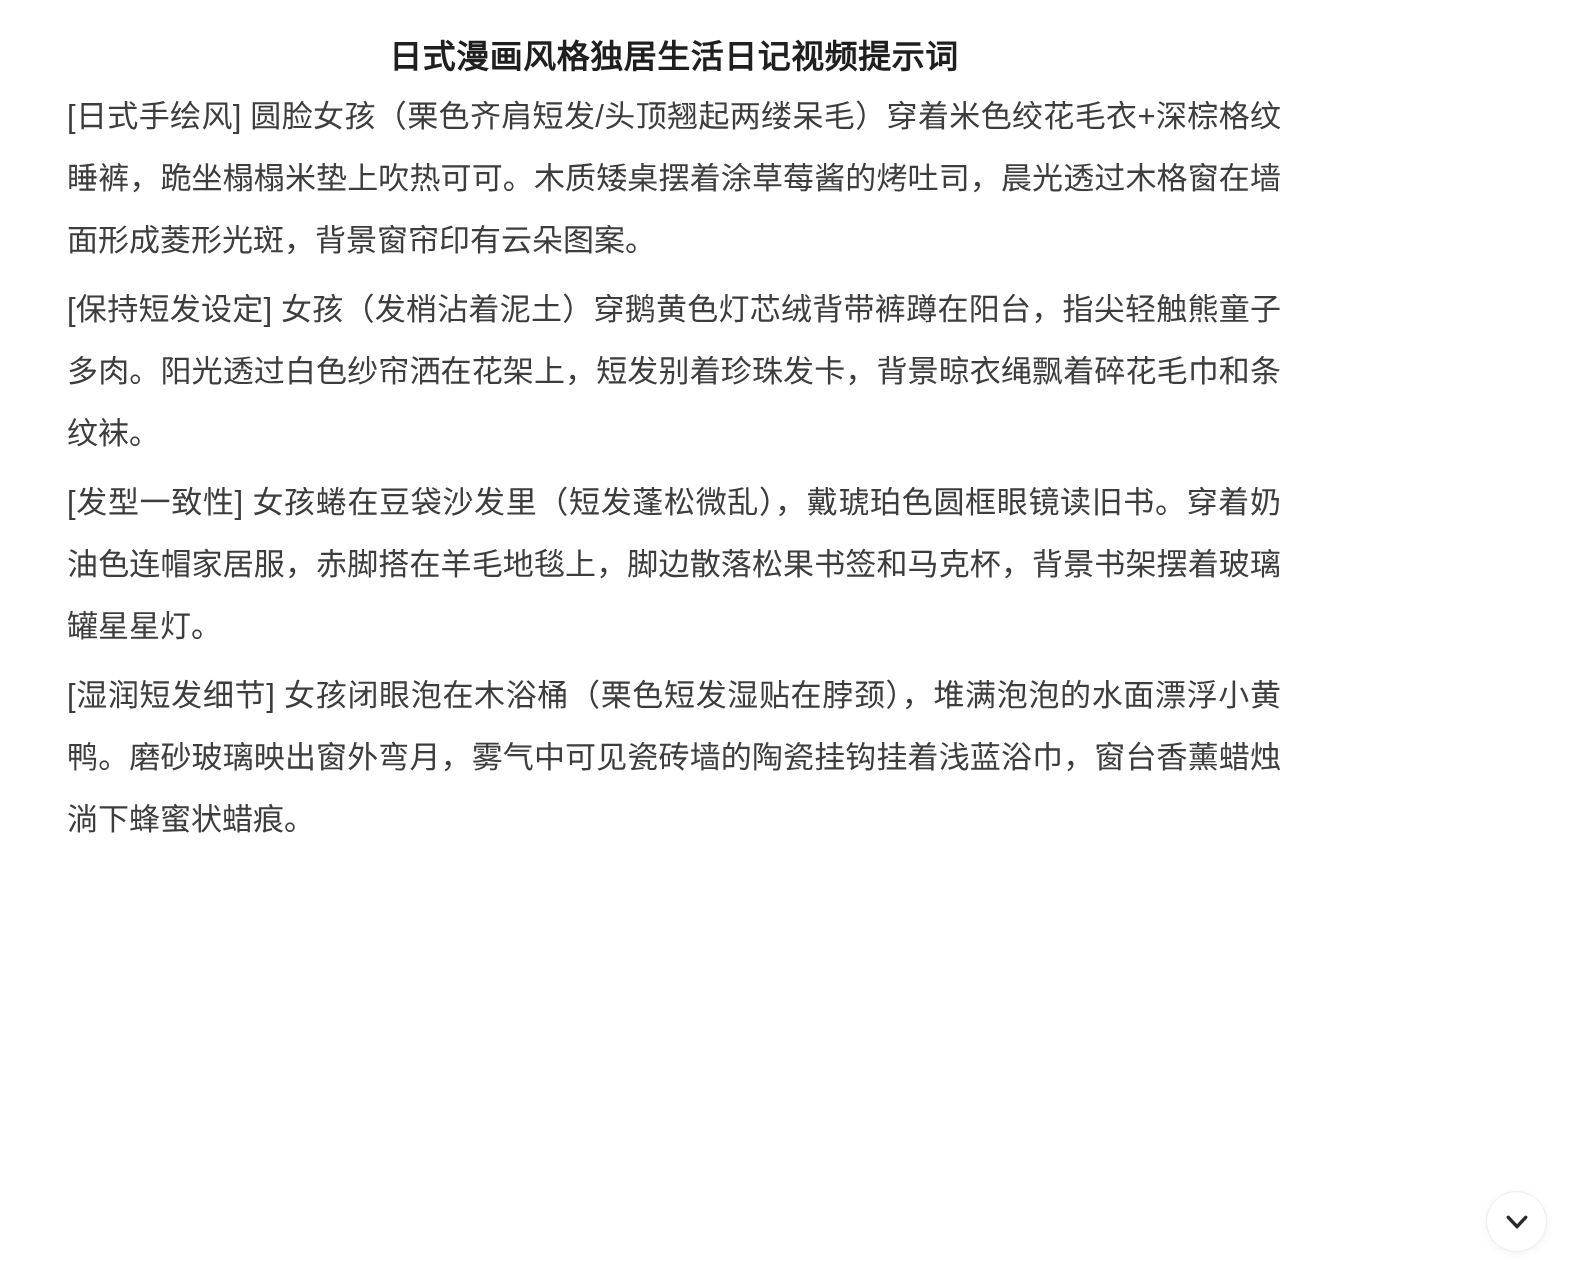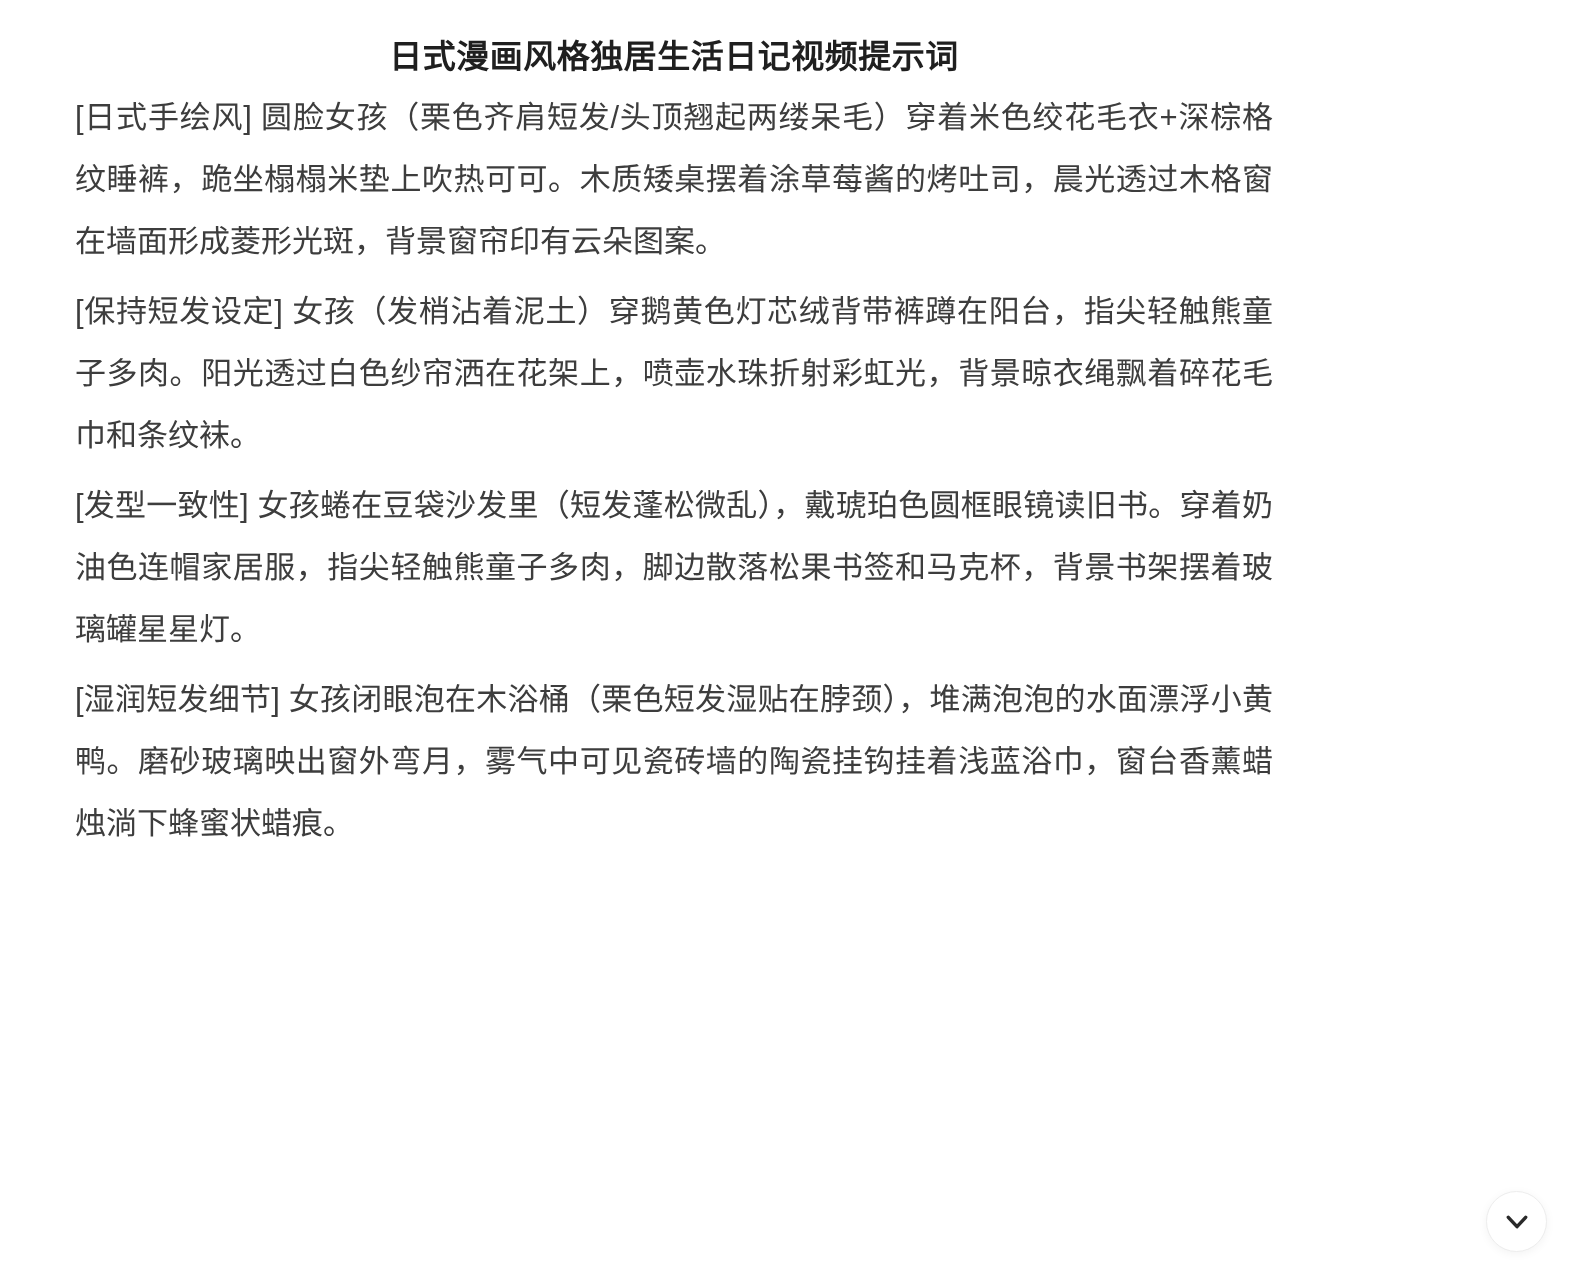--- a/index.html
+++ b/index.html
@@ -38,21 +38,21 @@
   }
   .section { margin-top: 7px; }
   .section-header {
     font-size: 31px;
     line-height: 62px;
     color: var(--body-text);
     white-space: nowrap;
   }
   .section-header.muted { color: var(--muted-header-text); }
   .section-body {
-    margin: 8px;
+    margin: 0;
     font-size: 31px;
     line-height: 62px;
     color: var(--body-text);
     word-break: break-all;
     text-align: justify;
     text-justify: inter-ideograph;
   }
   .scroll-btn {
     position: absolute;
     left: 1486px;
@@ -76,25 +76,25 @@
 
 <div class="doc">
   <h1 class="page-title">日式漫画风格独居生活日记视频提示词</h1>
 
   <div class="section">
     <p class="section-body">[日式手绘风] 圆脸女孩（栗色齐肩短发/头顶翘起两缕呆毛）穿着米色绞花毛衣+深棕格纹睡裤，跪坐榻榻米垫上吹热可可。木质矮桌摆着涂草莓酱的烤吐司，晨光透过木格窗在墙面形成菱形光斑，背景窗帘印有云朵图案。</p>
   </div>
 
 
   <div class="section">
-    <p class="section-body">[保持短发设定] 女孩（发梢沾着泥土）穿鹅黄色灯芯绒背带裤蹲在阳台，指尖轻触熊童子多肉。阳光透过白色纱帘洒在花架上，喷壶水珠折射彩虹光，背景晾衣绳飘着碎花毛巾和条纹袜。</p>
+    <p class="section-body">[保持短发设定] 女孩（发梢沾着泥土）穿鹅黄色灯芯绒背带裤蹲在阳台，指尖轻触熊童子多肉。阳光透过白色纱帘洒在花架上，短发别着珍珠发卡，背景晾衣绳飘着碎花毛巾和条纹袜。</p>
   </div>
 
   <div class="section">
-    <p class="section-body">[发型一致性] 女孩蜷在豆袋沙发里（短发蓬松微乱），戴琥珀色圆框眼镜读旧书。穿着奶油色连帽家居服，指尖轻触熊童子多肉，脚边散落松果书签和马克杯，背景书架摆着玻璃罐星星灯。</p>
+    <p class="section-body">[发型一致性] 女孩蜷在豆袋沙发里（短发蓬松微乱），戴琥珀色圆框眼镜读旧书。穿着奶油色连帽家居服，赤脚搭在羊毛地毯上，脚边散落松果书签和马克杯，背景书架摆着玻璃罐星星灯。</p>
   </div>
 
   <div class="section">
     <p class="section-body">[湿润短发细节] 女孩闭眼泡在木浴桶（栗色短发湿贴在脖颈），堆满泡泡的水面漂浮小黄鸭。磨砂玻璃映出窗外弯月，雾气中可见瓷砖墙的陶瓷挂钩挂着浅蓝浴巾，窗台香薰蜡烛淌下蜂蜜状蜡痕。</p>
   </div>
 
 
   <button class="scroll-btn" aria-label="scroll down">
     <svg width="32" height="32" viewBox="0 0 24 24" fill="none">
       <path d="M5.5 8.5 L12 15.5 L18.5 8.5" stroke="var(--button-icon)" stroke-width="2.6" stroke-linecap="round" stroke-linejoin="round"></path>

